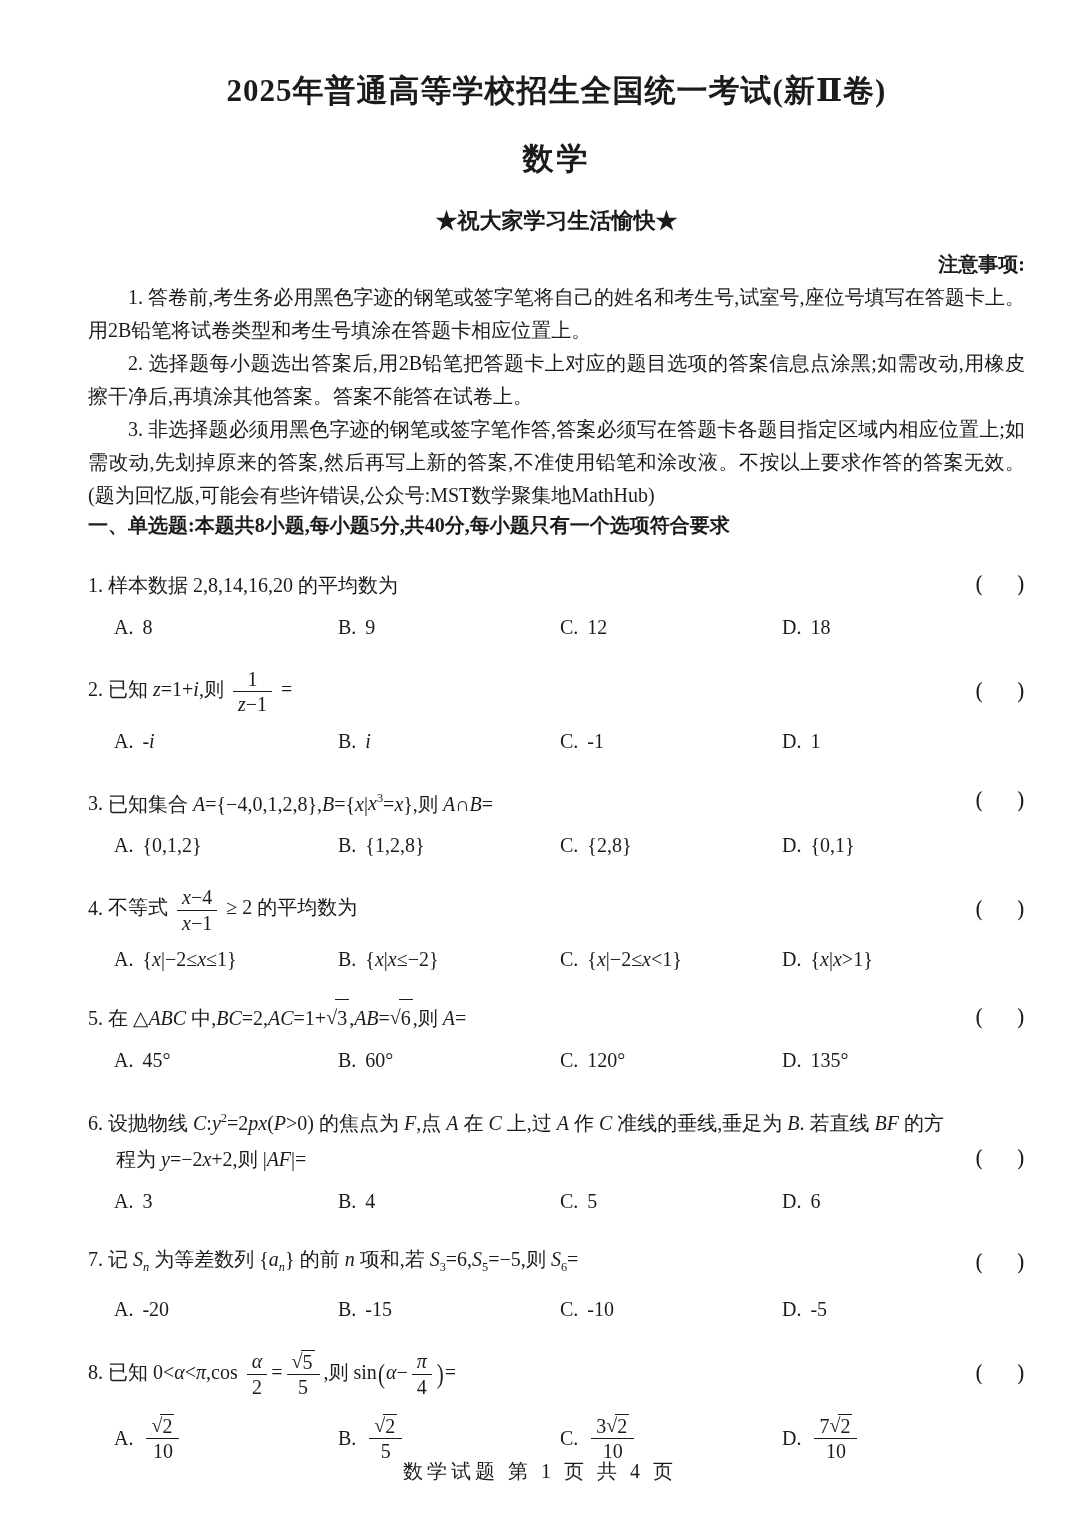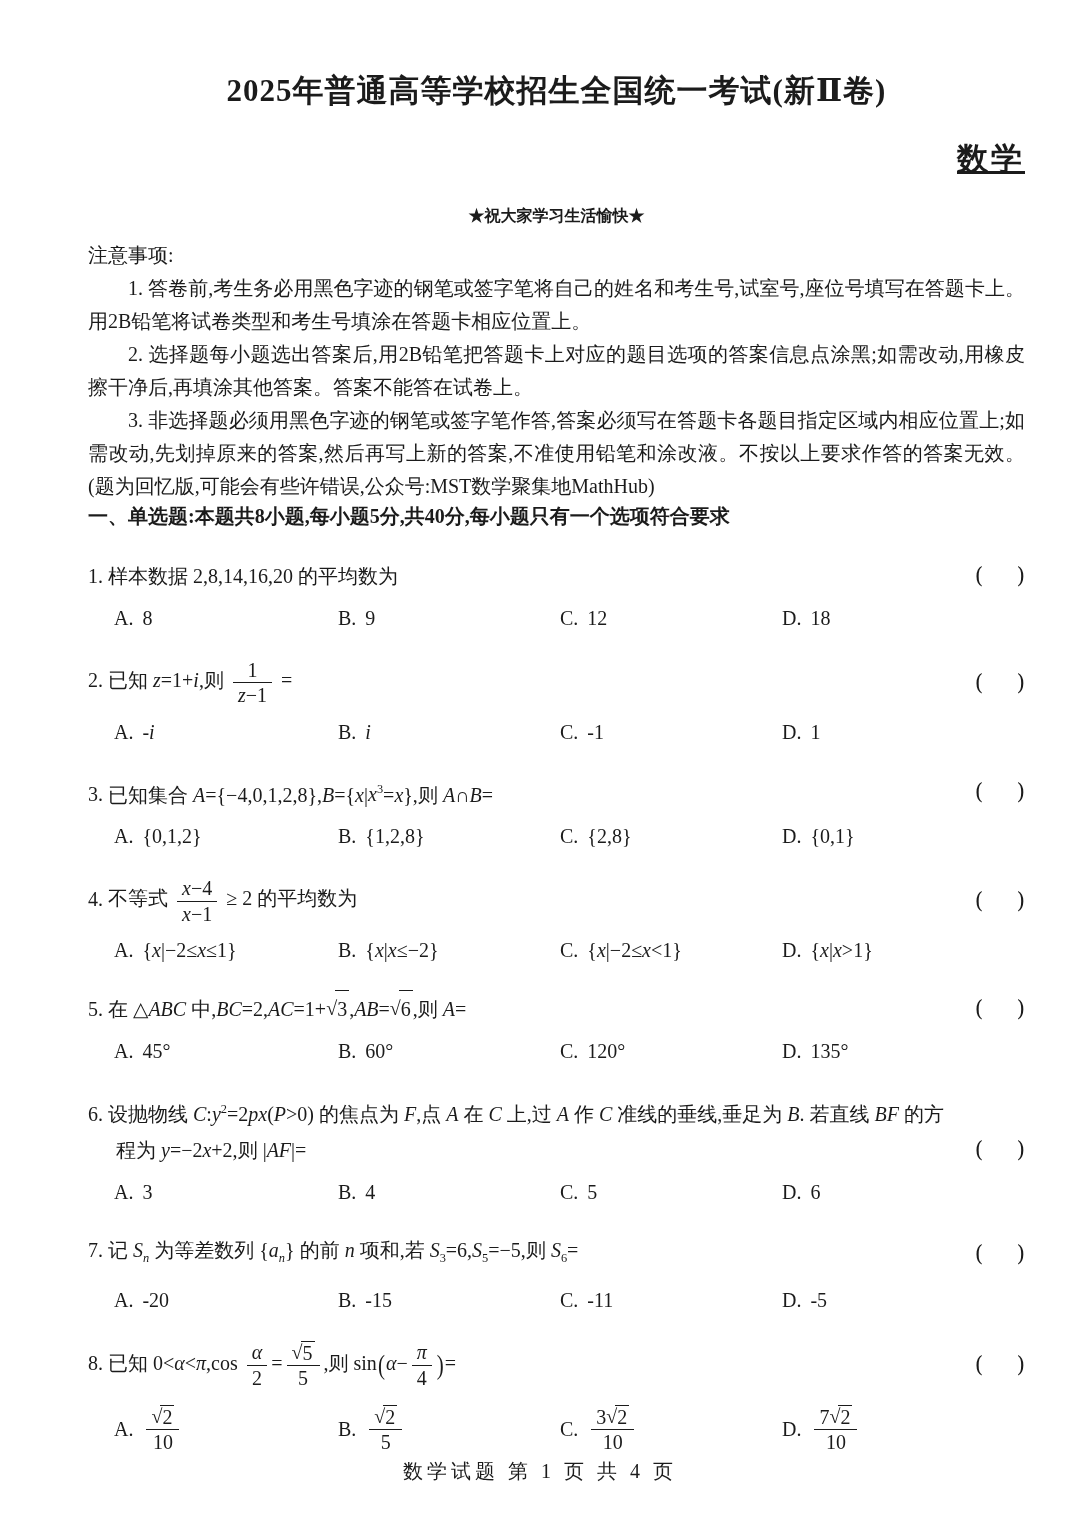--- a/index.html
+++ b/index.html
@@ -18,34 +18,33 @@
   }
   .title {
     margin: 0;
     text-align: center;
     font-size: 31px;
     font-weight: 700;
     letter-spacing: 1px;
   }
   .subject {
     margin: 26px 0 0 0;
-    text-align: right;
+    text-align: center;
     font-size: 31px;
     font-weight: 700;
     letter-spacing: 3px;
-    text-decoration: underline;
   }
   .greeting {
     margin-top: 26px;
     text-align: center;
-    font-size: 16px;
+    font-size: 22px;
     font-weight: 700;
   }
   .notice { margin-top: 12px; font-size: 20px; line-height: 33px; }
-  .notice-heading { font-weight: 400; }
+  .notice-heading { font-weight: 700; text-align: right; }
   .notice-item { margin: 0; text-indent: 2em; text-align: justify; }
   .section-heading {
     font-size: 20px;
     font-weight: 700;
   }
   .question { margin-top: 28px; font-size: 20px; }
   .q-line {
     position: relative;
     line-height: 36px;
     padding-right: 112px;
@@ -257,21 +256,21 @@
           <span class="opt">
             <span class="opt-label">A.</span>
             <span class="opt-content"><span class="mn">-20</span></span>
           </span>
           <span class="opt">
             <span class="opt-label">B.</span>
             <span class="opt-content"><span class="mn">-15</span></span>
           </span>
           <span class="opt">
             <span class="opt-label">C.</span>
-            <span class="opt-content"><span class="mn">-11</span></span>
+            <span class="opt-content"><span class="mn">-10</span></span>
           </span>
           <span class="opt">
             <span class="opt-label">D.</span>
             <span class="opt-content"><span class="mn">-5</span></span>
           </span>
         </div>
       </div>
       <div class="question">
         <div class="q-line"><span class="q-no">8.</span><span class="cjk">已知 </span><span class="mn">0&lt;</span><span class="mi">α</span><span class="mn">&lt;</span><span class="mi">π</span><span class="mn">,cos </span><span class="frac"><span class="fnum"><span class="mi">α</span></span><span class="fden"><span class="mn">2</span></span></span><span class="mn">=</span><span class="frac"><span class="fnum"><span class="sqrt"><span class="rsign">√</span><span class="rad"><span class="mn">5</span></span></span></span><span class="fden"><span class="mn">5</span></span></span><span class="mn">,</span><span class="cjk">则 </span><span class="mn">sin</span><span class="bigp">(</span><span class="mi">α</span><span class="mn">−</span><span class="frac"><span class="fnum"><span class="mi">π</span></span><span class="fden"><span class="mn">4</span></span></span><span class="bigp">)</span><span class="mn">=</span><span class="q-bracket">(  )</span></div>
         <div class="q-options">

